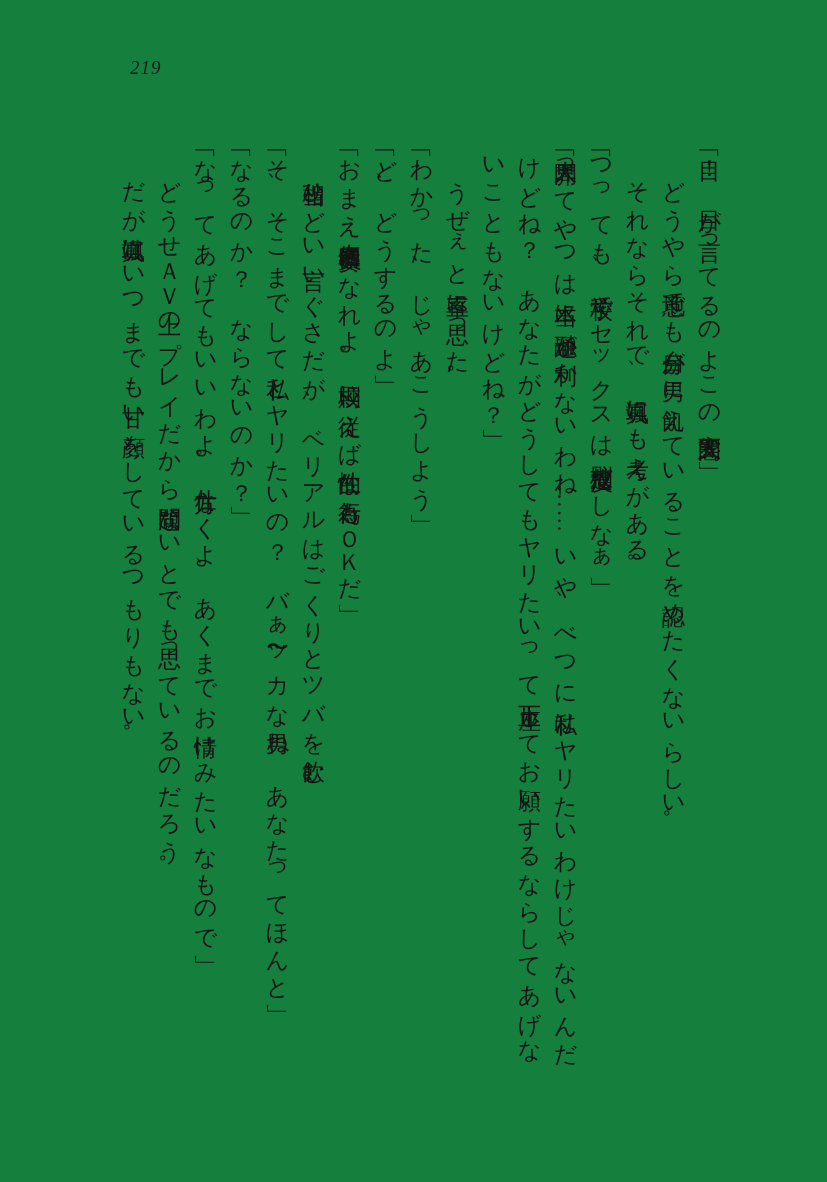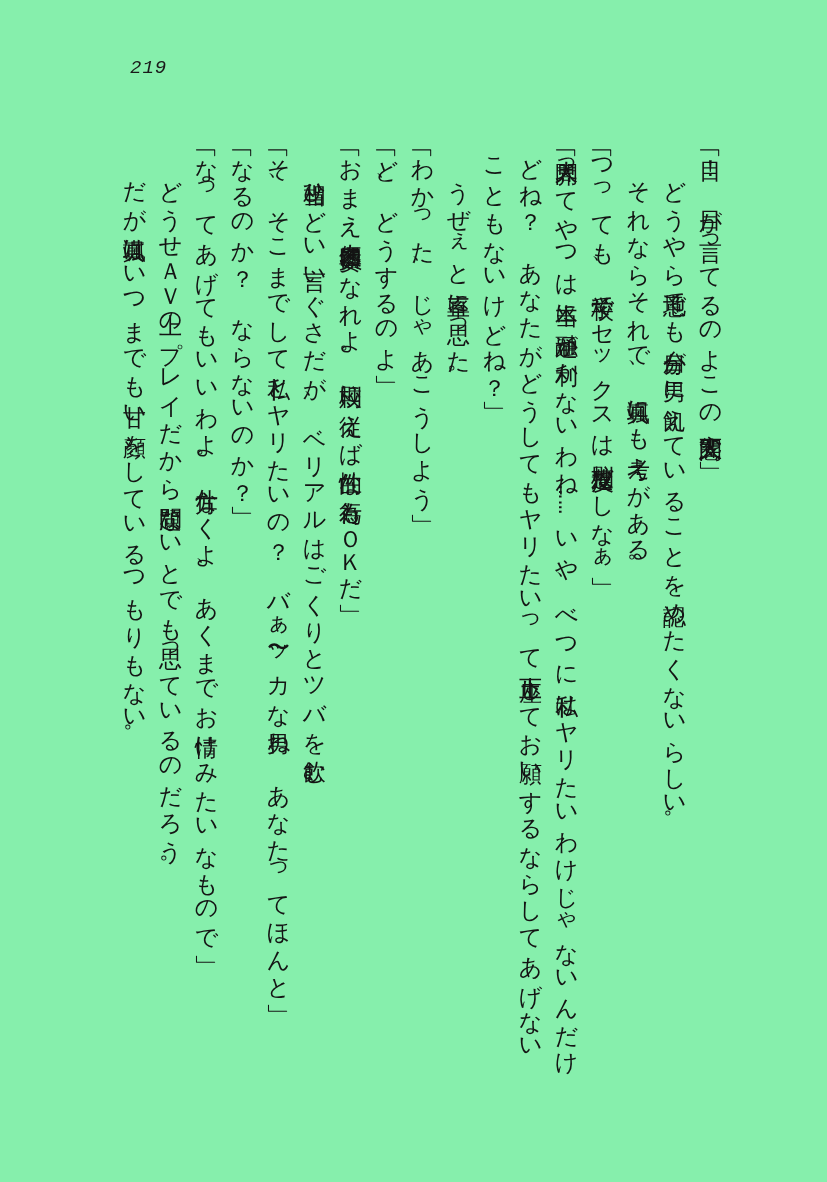--- a/index.html
+++ b/index.html
@@ -10,22 +10,21 @@
     width: 827px;
     height: 1182px;
     position: relative;
     background: #fefefe;
     overflow: hidden;
     font-family: "Liberation Serif", "DejaVu Serif", serif;
   }
   .book-page {
     position: absolute;
     inset: 0;
-    background: #86efac;
-    font-family: Liberation Mono, monospace;
+    background: #15803d;
   }
   .page-number {
     position: absolute;
     left: 130px;
     top: 57px;
     font-size: 19px;
     font-style: italic;
     letter-spacing: 1px;
     color: #1a1a1a;
   }

